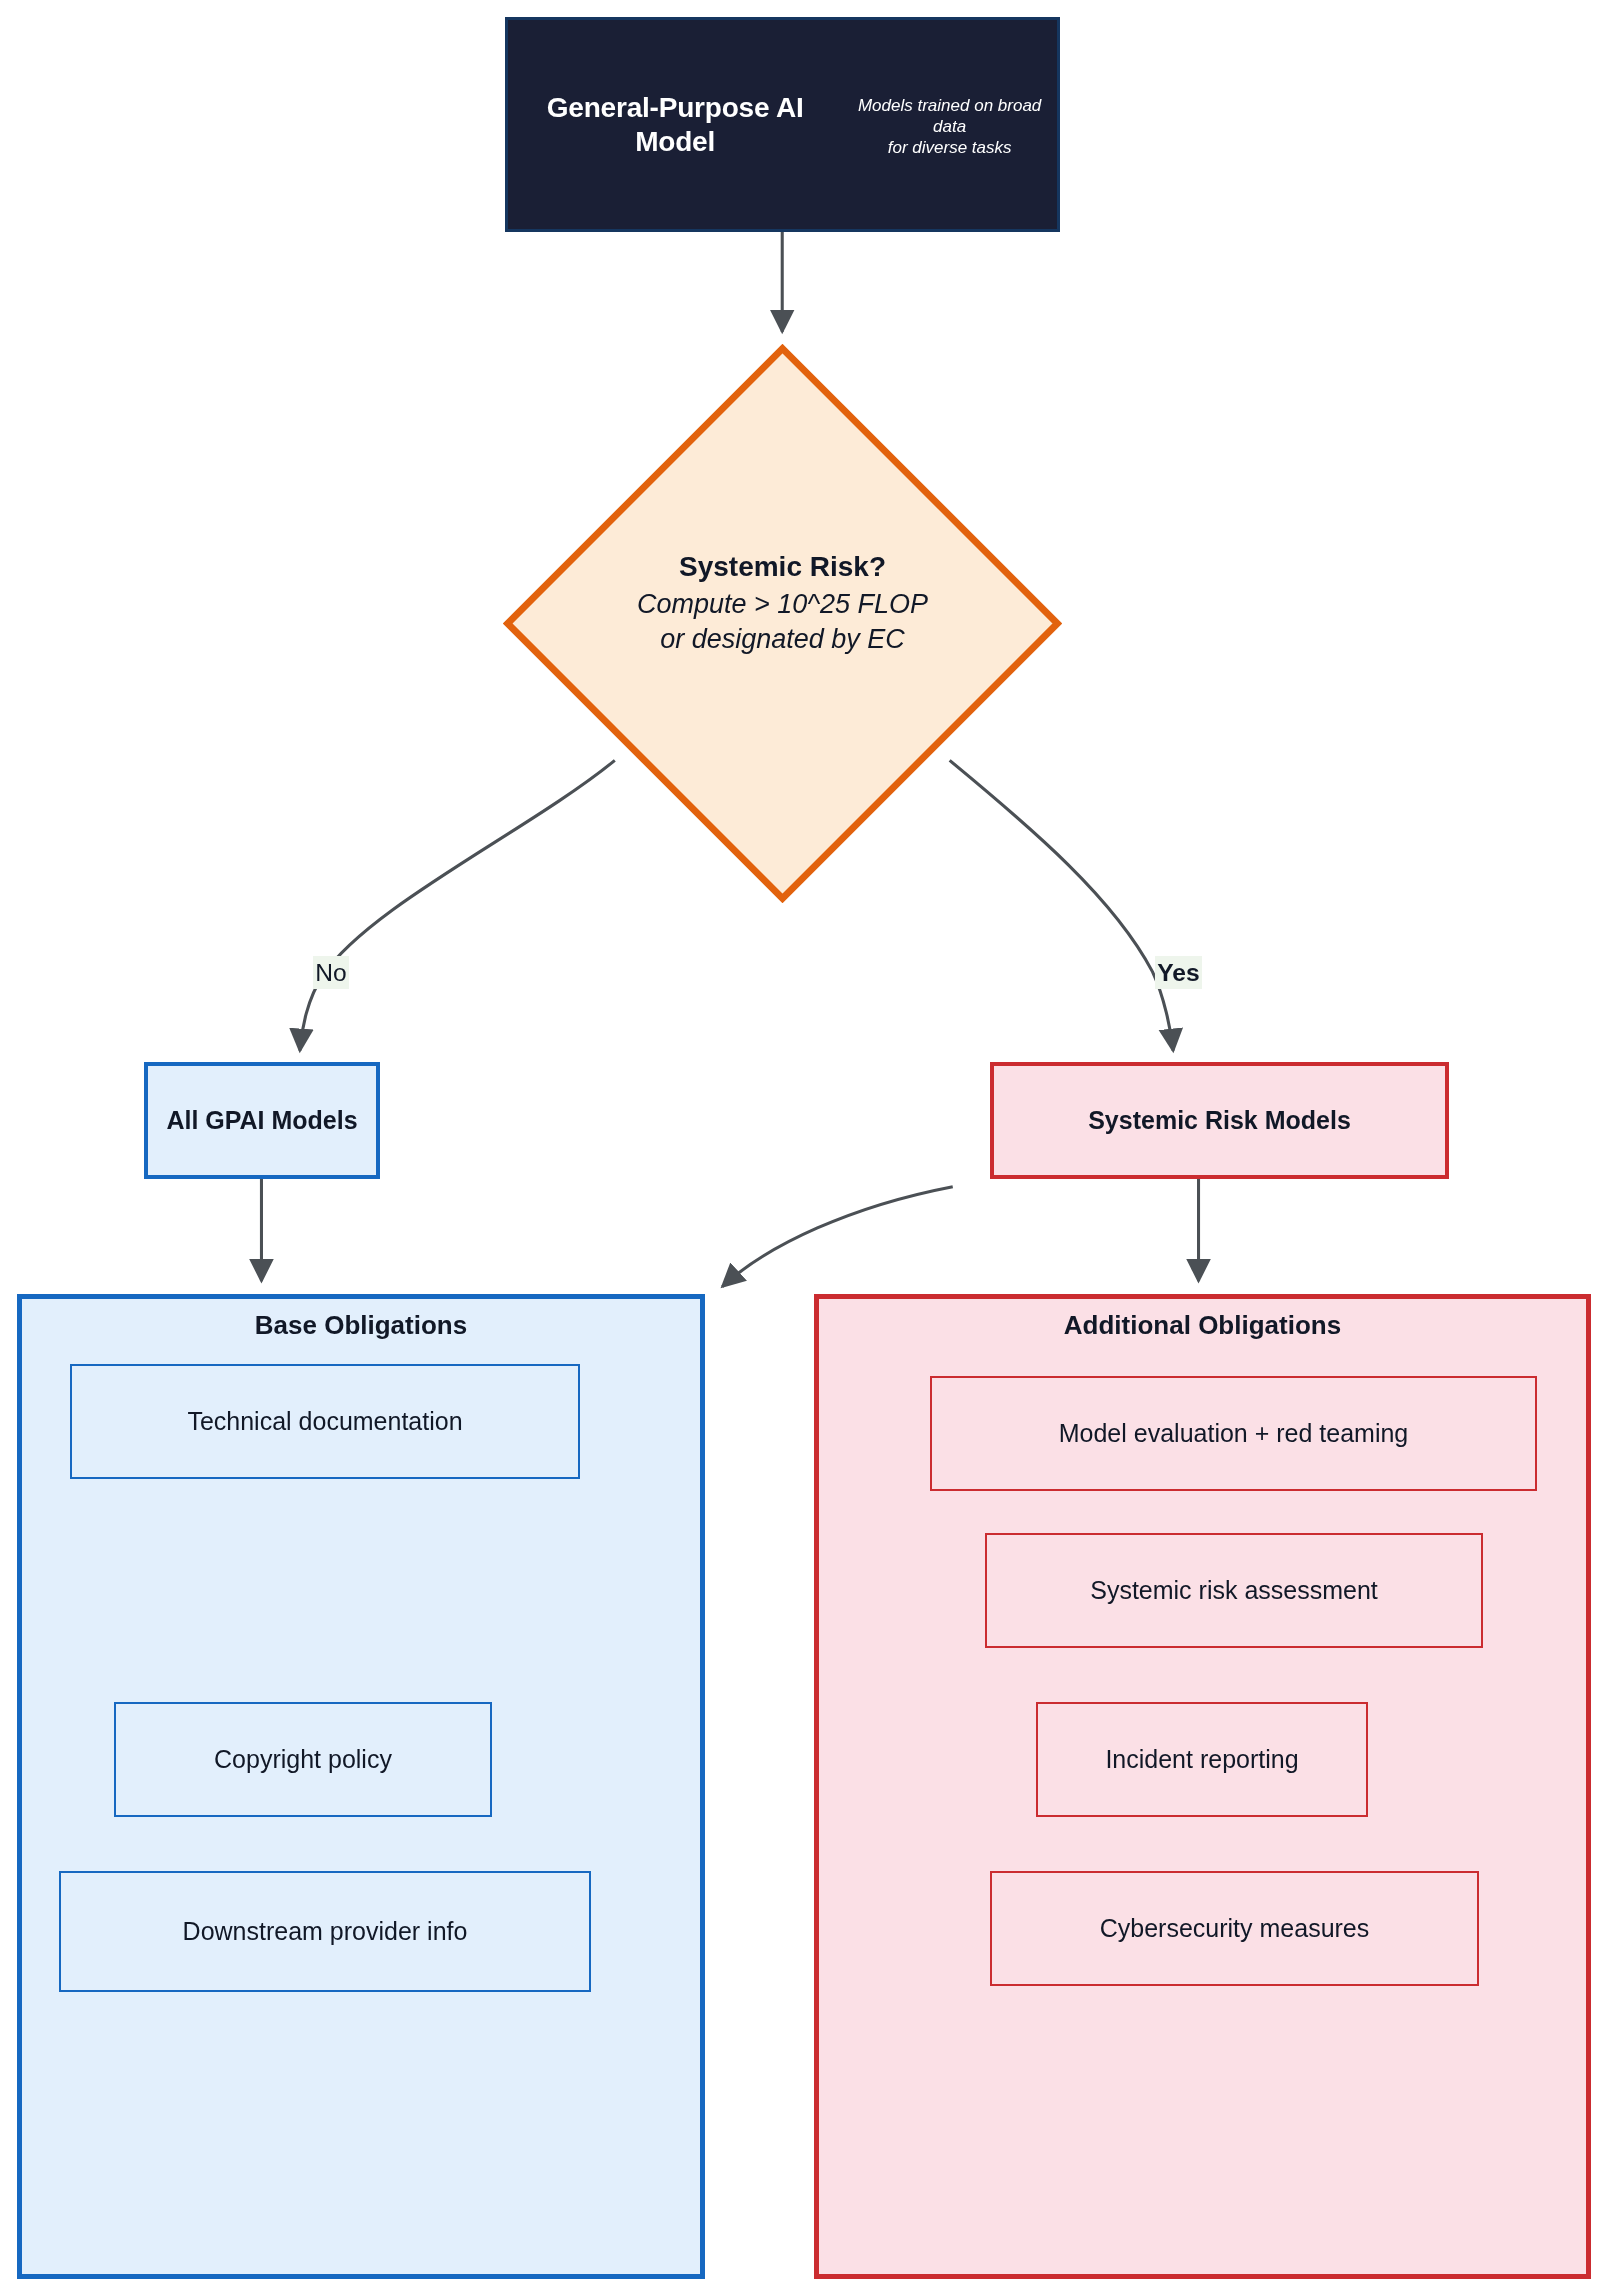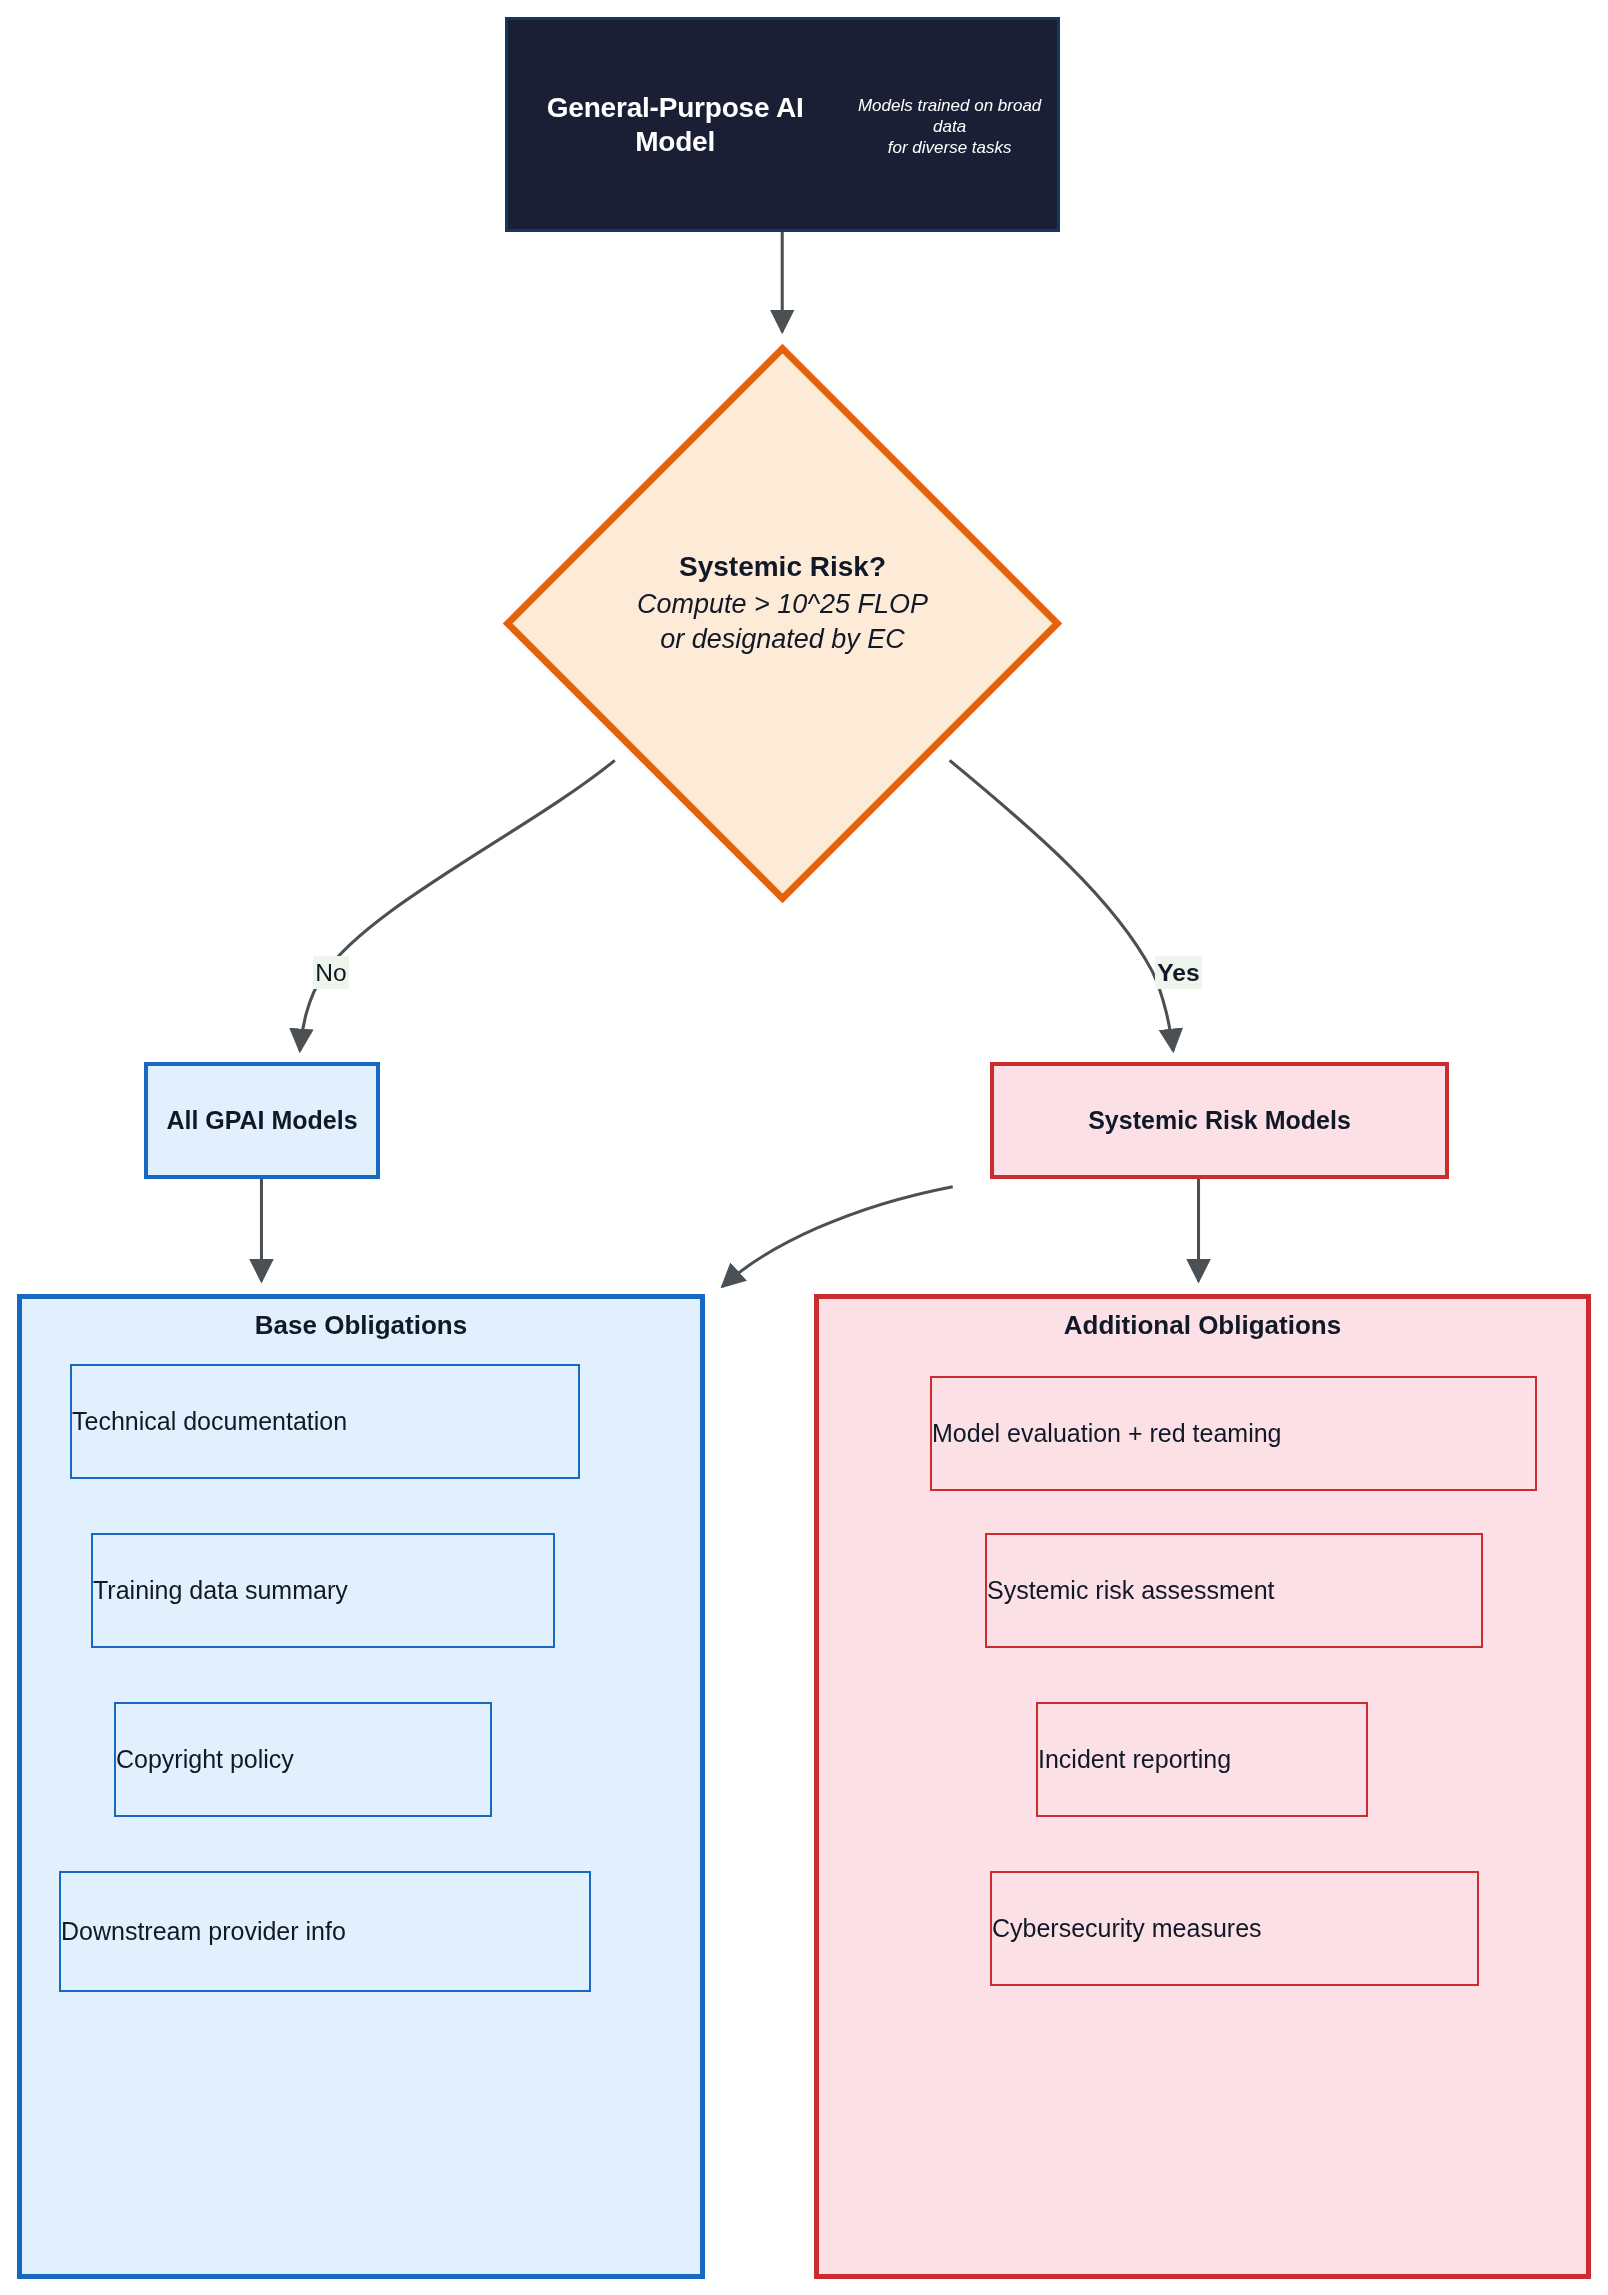--- a/index.html
+++ b/index.html
@@ -151,20 +151,21 @@
     height: 985px;
     background: #fbe0e6;
     border: 5.4px solid #cb2c30;
   }
 
   .item-box {
     position: absolute;
     box-sizing: border-box;
     display: flex;
     align-items: center;
+    justify-content: center;
     text-align: center;
     font-size: 25px;
     color: #111827;
   }
   #cluster-base .item-box {
     background: #e2effc;
     border: 2.3px solid #1668c1;
   }
   #cluster-additional .item-box {
     background: #fbe0e6;
@@ -237,23 +238,20 @@
     <div>Systemic Risk Models</div>
   </div>
 
   <div class="cluster" id="cluster-base">
     <div class="cluster-title">Base Obligations</div>
 
     <div class="item-box" style="left:48px; top:65px; width:510px; height:115px;">
       <span>Technical documentation</span>
     </div>
 
-    <div class="item-box" style="left:69px; top:234px; width:464px; height:115px;">
-      <span>Training data summary</span>
-    </div>
 
     <div class="item-box" style="left:92px; top:403px; width:378px; height:115px;">
       <span>Copyright policy</span>
     </div>
 
     <div class="item-box" style="left:37px; top:572px; width:532px; height:121px;">
       <span>Downstream provider info</span>
     </div>
   </div>
 

